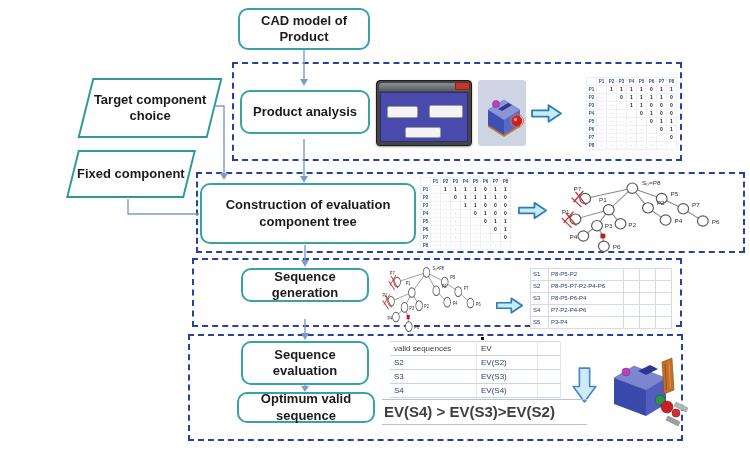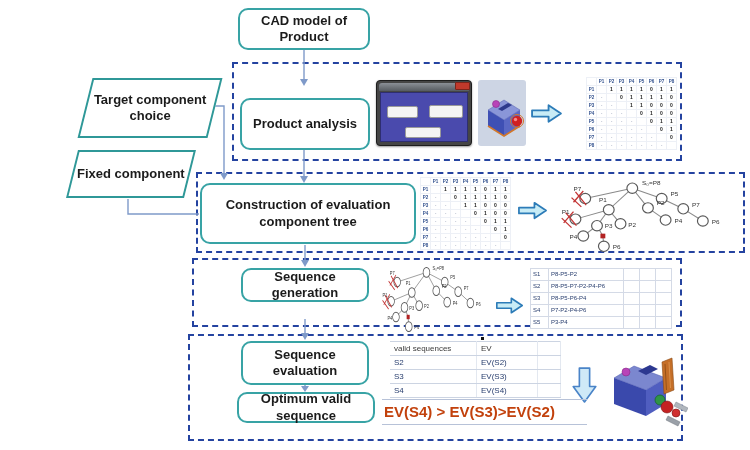--- a/index.html
+++ b/index.html
@@ -32,21 +32,21 @@
   .seq-table td.xtra{width:11px;}
   
   .eval-table table{border-collapse:collapse;background:#fff;}
   .eval-table td{font-size:8px;line-height:13px;height:13px;color:#2b4070;
         border-bottom:1px solid #ccd4e2;border-right:1px solid #e3e8f0;padding:0 4px;white-space:nowrap;}
   .eval-table tr.thead td{color:#3a3a3a;border-top:1px solid #ccd4e2;}
   .eval-table td:first-child{width:78px;}
   .eval-table td:nth-child(2){width:52px;}
   .eval-table td.xtra{width:14px;}
   
-  .result{position:absolute;z-index:3;font-size:15px;font-weight:bold;color:#c2410c;
+  .result{position:absolute;z-index:3;font-size:15px;font-weight:bold;color:#404040;
         border-top:1px solid #b7c2d8;border-bottom:1px solid #b7c2d8;padding:3px 4px 4px 2px;
         width:205px;box-sizing:border-box;}
   
   svg.tree{position:absolute;z-index:3;overflow:visible;}
   .tedge{stroke:#8a8a8a;stroke-width:1.1;}
   .tnode{fill:#fff;stroke:#5a5a5a;stroke-width:1.2;}
   .tlabel{font-size:6.5px;fill:#333;font-family:"Liberation Sans",sans-serif;}
   .tcross{stroke:#c23333;stroke-width:1.3;fill:none;}
   
   .dlg{position:absolute;z-index:3;background:#454545;border:1px solid #1d1d1d;border-radius:4px;
@@ -86,21 +86,21 @@
       <polygon points="220,173 228,173 224,180"></polygon>
       <polygon points="301,260 309,260 305,267"></polygon>
       <polygon points="301,333 309,333 305,340"></polygon>
       <polygon points="301,386 309,386 305,392"></polygon>
     </g>
   </svg>
 
   <div class="fbox" style="left:238px;top:8px;width:132px;height:42px">
     <span>CAD model of Product</span>
   </div>
-  <div class="fbox" style="left:240px;top:98px;width:130px;height:52px">
+  <div class="fbox" style="left:240px;top:90px;width:130px;height:44px">
     <span>Product analysis</span>
   </div>
   <div class="fbox" style="left:200px;top:183px;width:216px;height:61px">
     <span>Construction of evaluation component tree</span>
   </div>
   <div class="fbox" style="left:241px;top:268px;width:128px;height:34px">
     <span>Sequence generation</span>
   </div>
   <div class="fbox" style="left:241px;top:341px;width:128px;height:44px">
     <span>Sequence evaluation</span>

